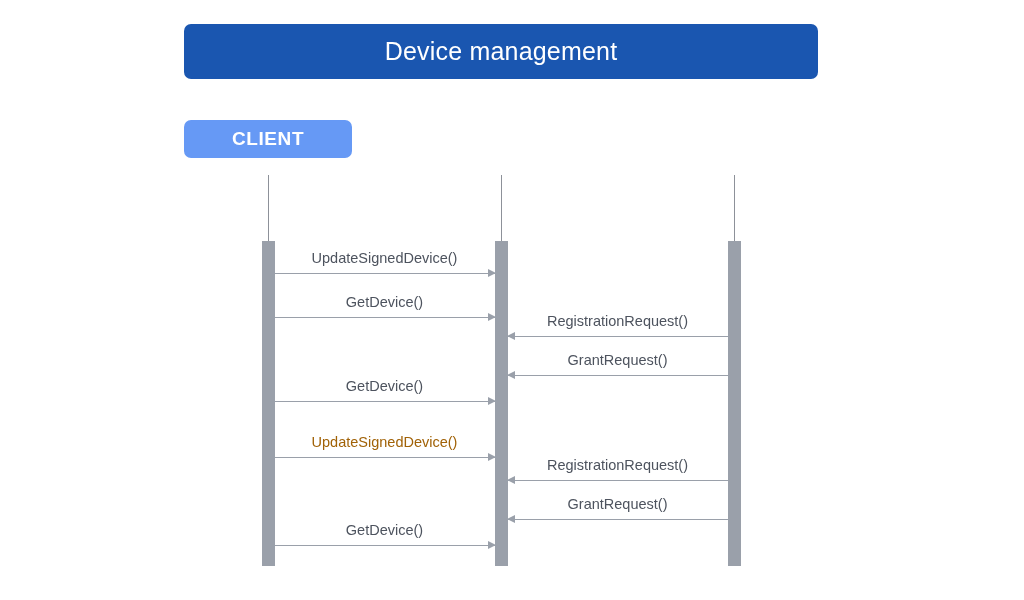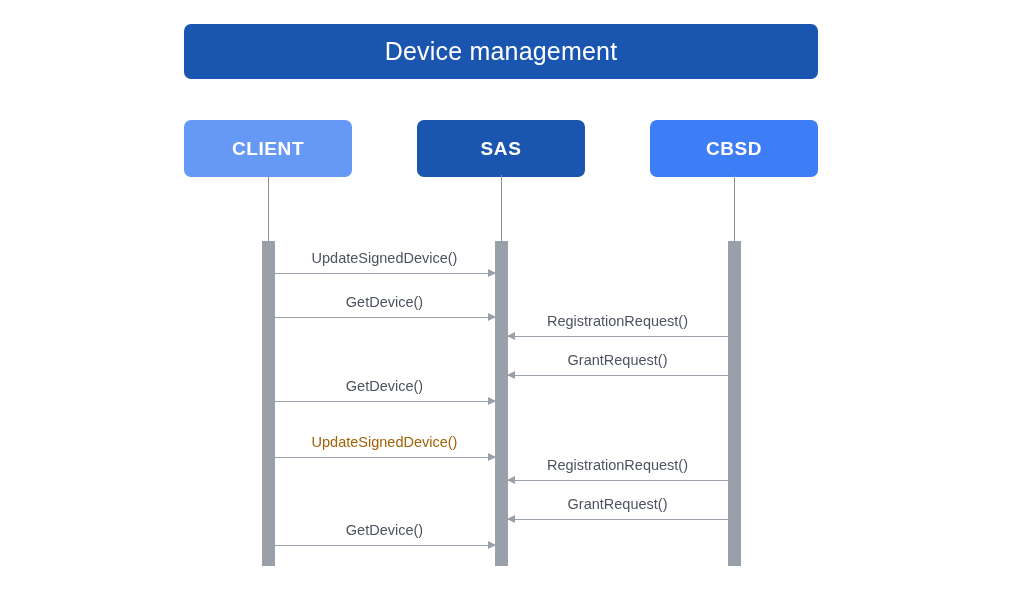--- a/index.html
+++ b/index.html
@@ -35,21 +35,21 @@
     font-size: 25px;
     font-weight: 400;
     letter-spacing: 0.2px;
   }
 
   
   .participant {
     position: absolute;
     top: 120px;
     width: 168px;
-    height: 57px;
+    height: 38px;
     border-radius: 7px;
     display: flex;
     align-items: center;
     justify-content: center;
     color: #ffffff;
     font-size: 19px;
     font-weight: bold;
     letter-spacing: 0.6px;
   }
   .p-client { left: 184px; }
@@ -124,26 +124,20 @@
 
 <div id="diagram-root">
 
   <div class="title-bar" style="background: rgb(26, 86, 176);">
     <span>Device management</span>
   </div>
 
   <div class="participant p-client" style="background: rgb(102, 153, 245);">
     <span>CLIENT</span>
   </div>
-  <div class="participant p-sas" style="background: rgb(26, 86, 176);">
-    <span>SAS</span>
-  </div>
-  <div class="participant p-cbsd" style="background: rgb(61, 125, 245);">
-    <span>CBSD</span>
-  </div>
 
   <div class="lifeline ll-client" style="background: rgb(141, 145, 153);"></div>
   <div class="lifeline ll-sas" style="background: rgb(141, 145, 153);"></div>
   <div class="lifeline ll-cbsd" style="background: rgb(141, 145, 153);"></div>
 
   <div class="activation act-client" style="background: rgb(154, 160, 170);"></div>
   <div class="activation act-sas" style="background: rgb(154, 160, 170);"></div>
   <div class="activation act-cbsd" style="background: rgb(154, 160, 170);"></div>
 
   <div id="messages-layer">

